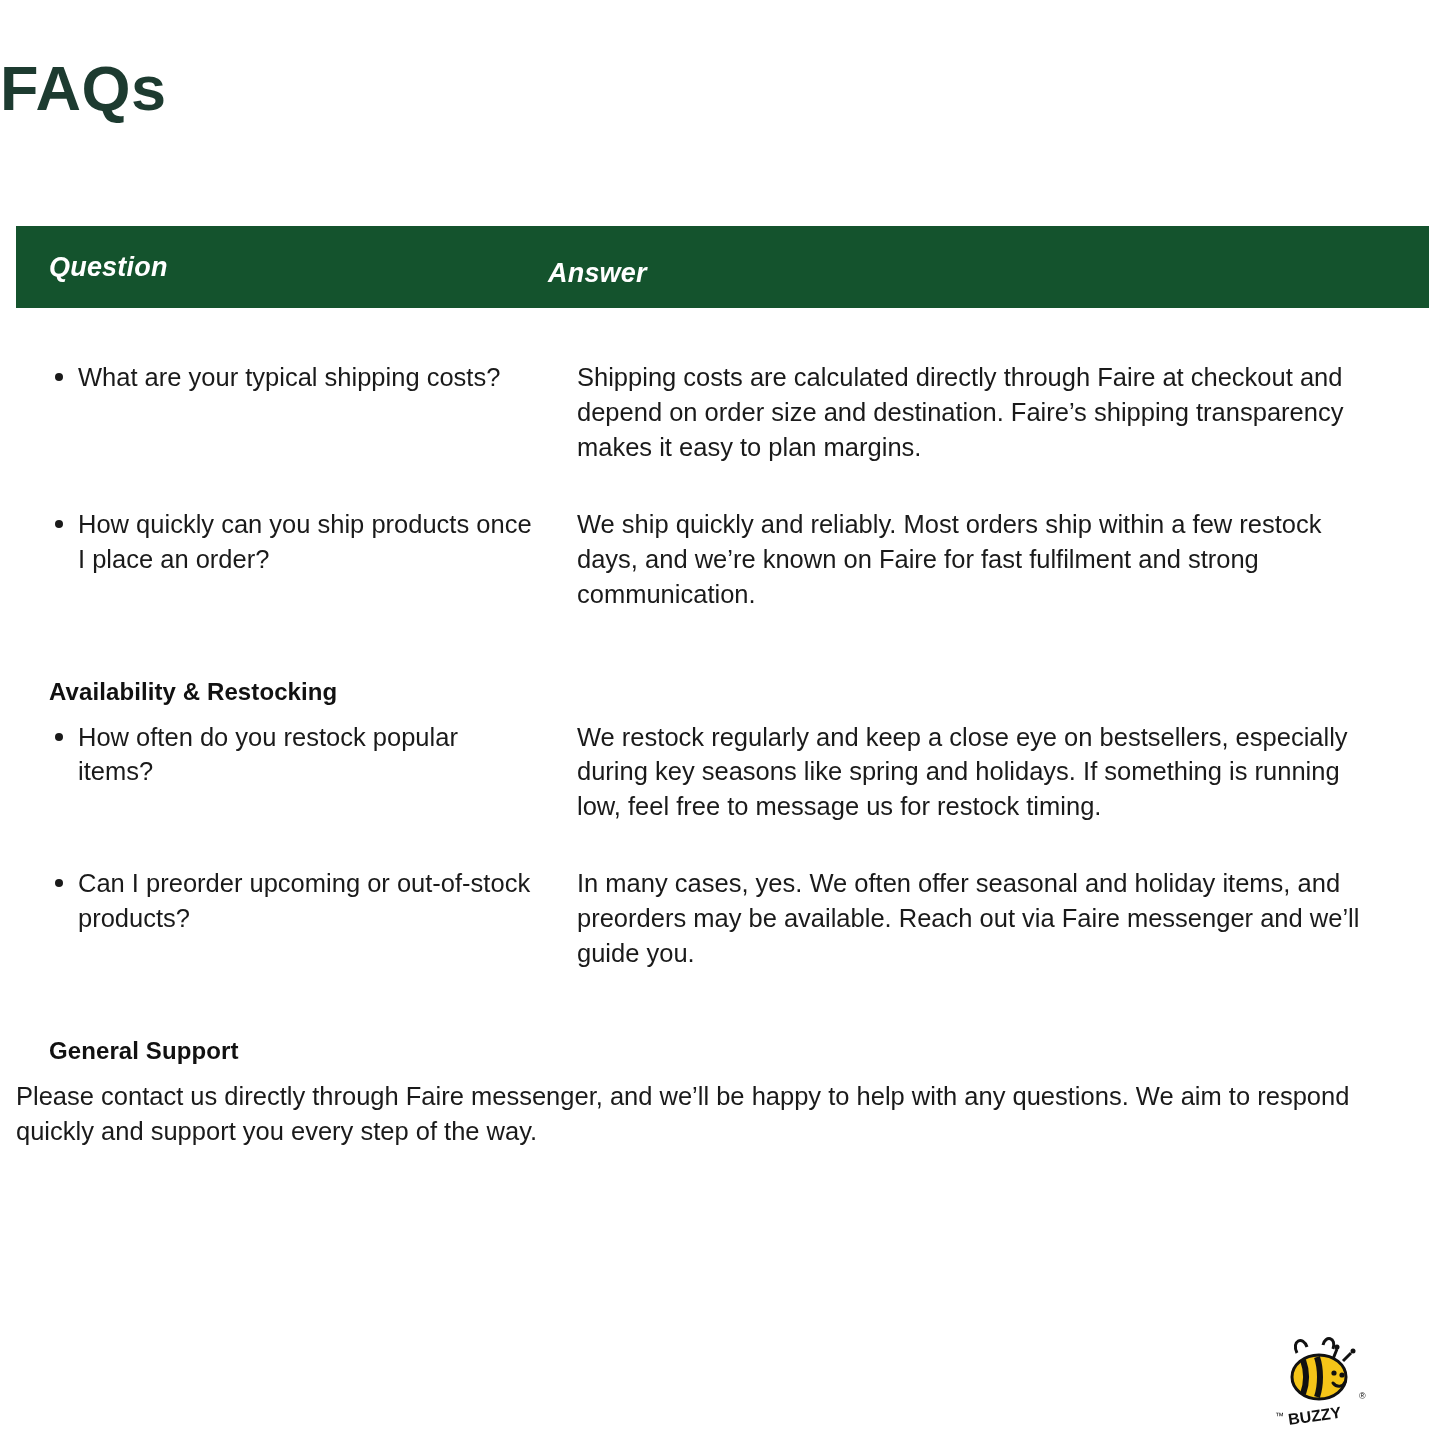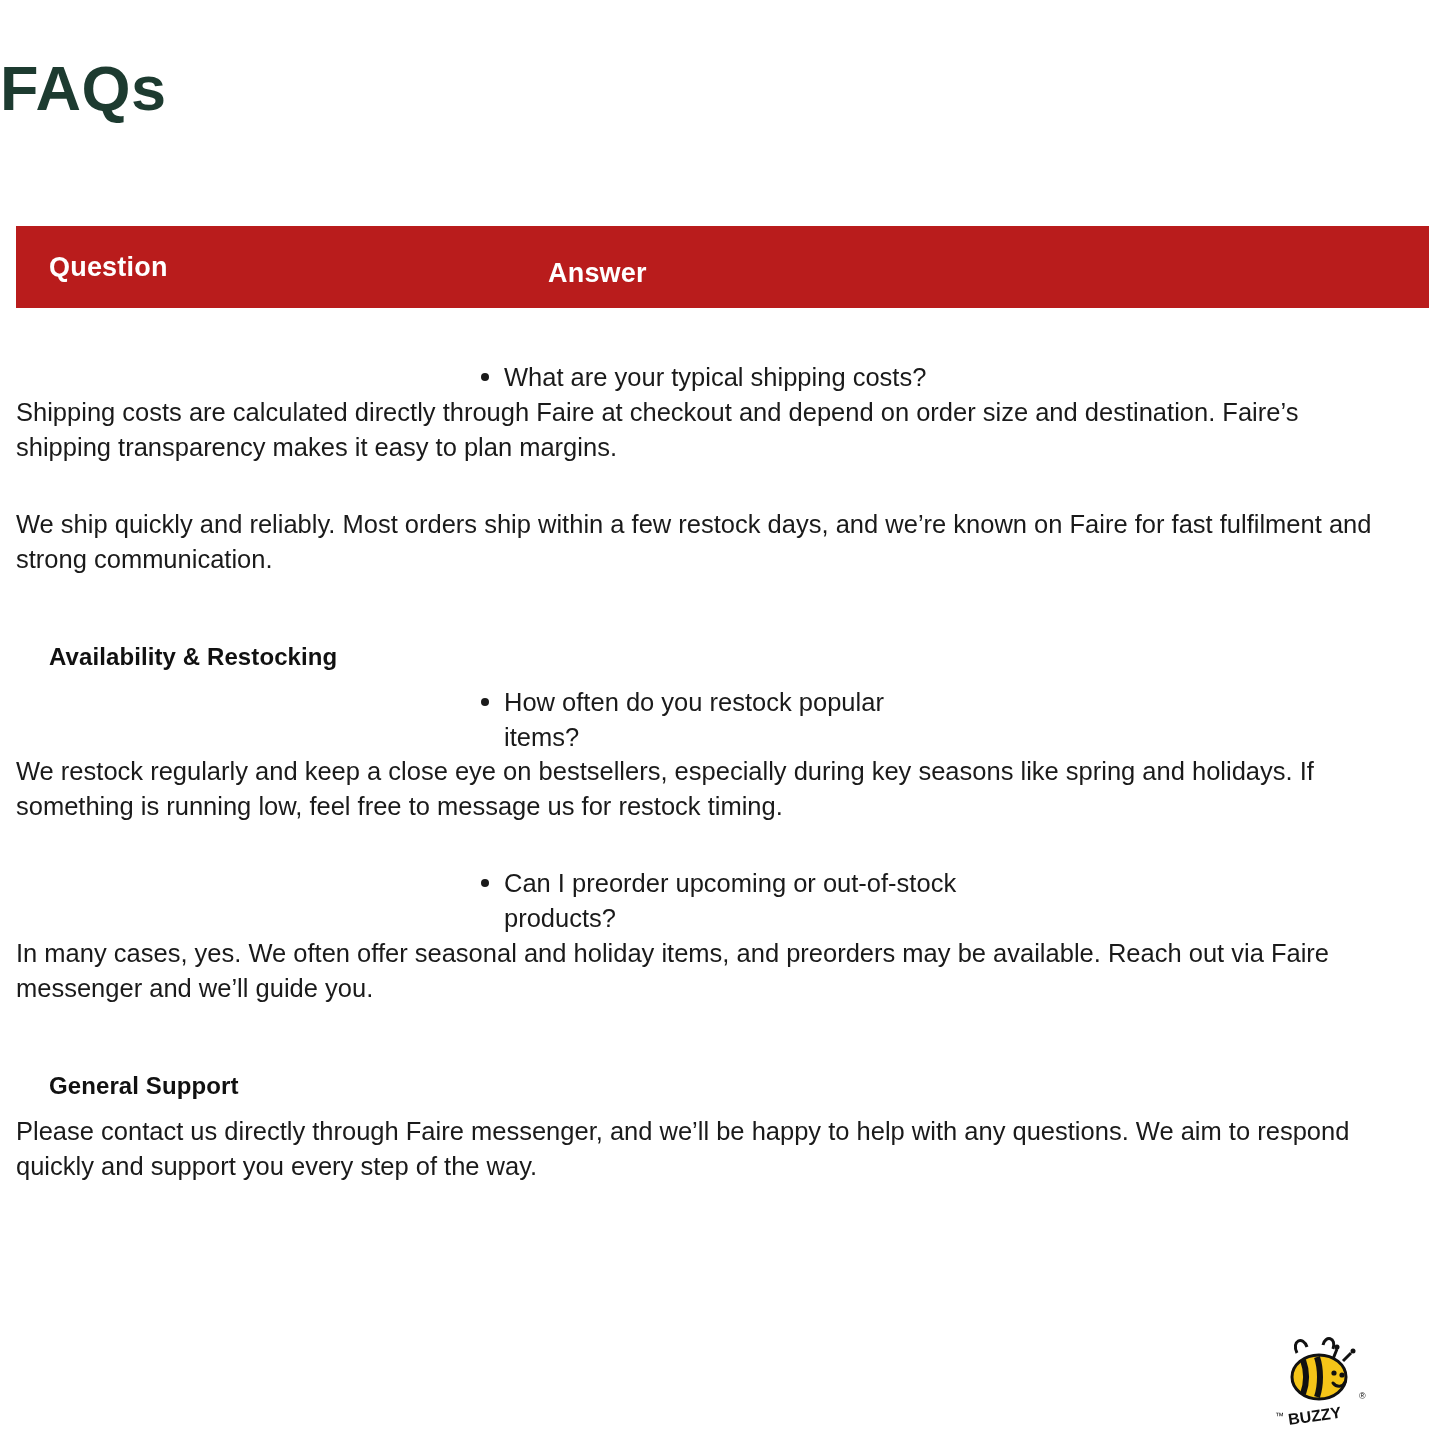--- a/index.html
+++ b/index.html
@@ -31,41 +31,41 @@
     line-height: 1.1;
   }
   .table {
     position: absolute;
     left: 16px;
     right: 16px;
     top: 172px;
     width: 1413px;
   }
   .table-header {
-    background: #b91c1c;
+    background: #14532d;
     color: #ffffff;
     height: 82px;
     display: flex;
     align-items: center;
+    font-style: italic;
   }
   .th {
     font-size: 27px;
     font-weight: bold;
     letter-spacing: 0.2px;
   }
   .th.q { width: 528px; padding-left: 33px; box-sizing: border-box; }
   .th.a { flex: 1; padding-left: 4px; margin-top: 13px; }
 
   .rows {
     padding-top: 10px;
   }
   .row {
     display: flex;
-    align-items: center;
-    flex-direction: column;
+    align-items: flex-start;
   }
   .col-q {
     width: 561px;
     box-sizing: border-box;
     padding-left: 33px;
     padding-right: 40px;
   }
   .col-a {
     flex: 1;
     padding-right: 40px;
@@ -133,20 +133,23 @@
           <div class="qa-text bullet-item">What are your typical shipping costs?</div>
         </div>
         <div class="col-a">
           <div class="qa-text">Shipping costs are calculated directly through Faire at checkout and depend on order size and destination. Faire’s shipping transparency makes it easy to plan margins.</div>
         </div>
       </div>
 
       <div class="spacer-md"></div>
 
       <div class="row">
+        <div class="col-q">
+          <div class="qa-text bullet-item">How quickly can you ship products once I place an order?</div>
+        </div>
         <div class="col-a">
           <div class="qa-text">We ship quickly and reliably. Most orders ship within a few restock days, and we’re known on Faire for fast fulfilment and strong communication.</div>
         </div>
       </div>
 
       <div class="spacer-lg"></div>
 
       <div class="section-title">Availability &amp; Restocking</div>
 
       <div class="spacer-sm"></div>

